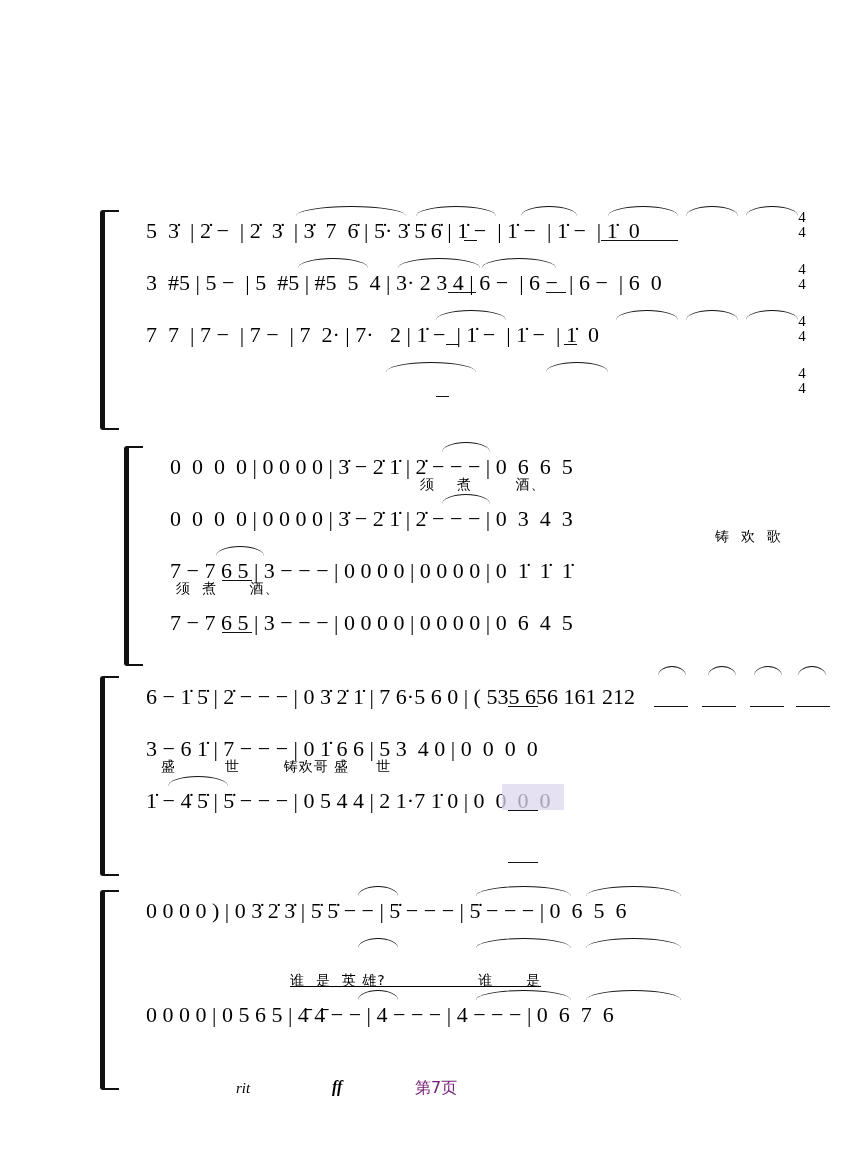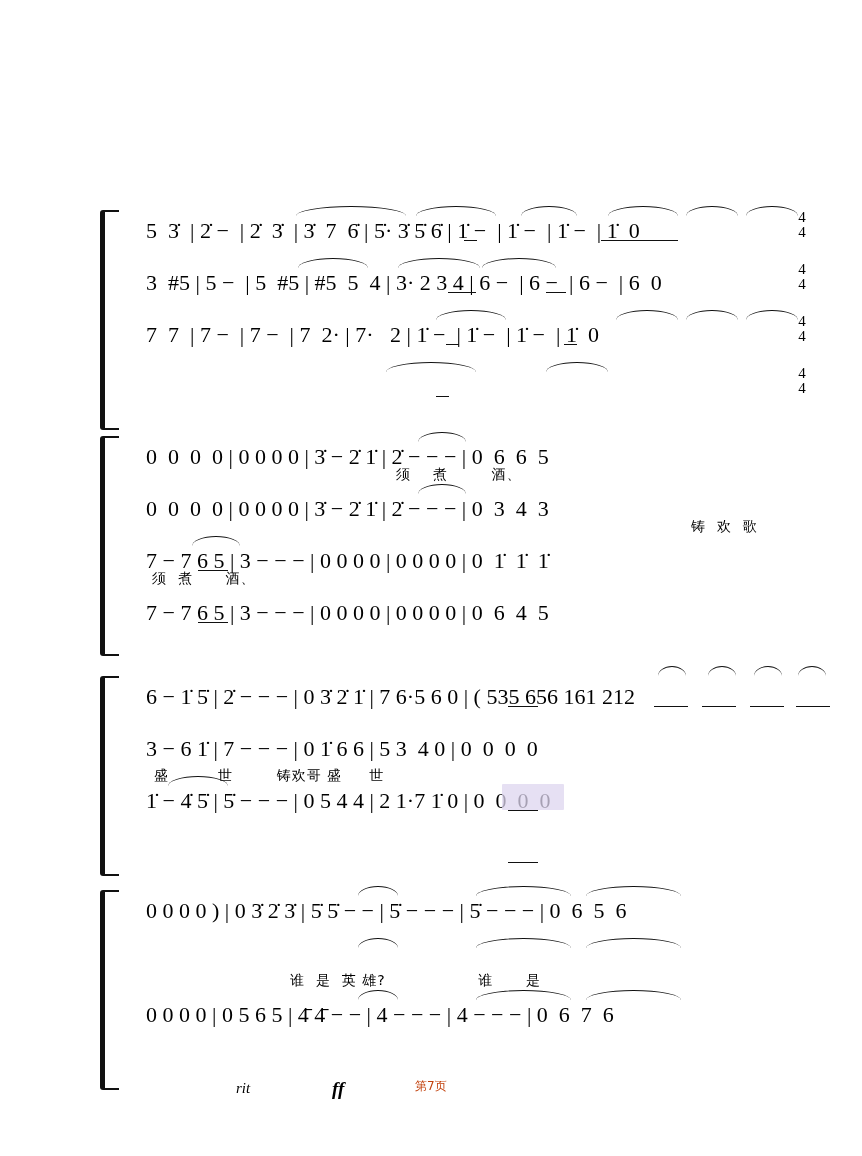--- a/index.html
+++ b/index.html
@@ -97,35 +97,35 @@
     font-size: 15px;
     line-height: 15px;
     text-align: center;
     width: 16px;
   }
   .meter .num { display:block; }
   .meter .den { display:block; border-top: 0px; }
   .pagebadge {
     position: absolute;
     font-family: "DejaVu Sans", sans-serif;
-    font-size: 12px;
-    color: #c2410c;
+    font-size: 16px;
+    color: #701a75;
   }
   .term {
     position: absolute;
     font-family: "Liberation Serif", serif;
     font-style: italic;
     font-size: 15px;
   }
   .dyn {
     position: absolute;
     font-family: "Liberation Serif", serif;
     font-style: italic;
     font-weight: bold;
-    font-size: 19px;
+    font-size: 16px;
   }
 </style>
 </head>
 <body>
 
 <div id="sheet">
 
   <div class="system" style="top:210px;height:216px;">
     <div class="brace"></div>
 
@@ -177,21 +177,21 @@
       <div class="slur" style="left:240px;top:-4px;width:90px;"></div>
       <div class="slur" style="left:400px;top:-4px;width:62px;"></div>
       <div class="beam" style="left:290px;top:30px;width:13px;"></div>
       <div class="meter" style="left:648px;top:0px;">
         <span class="num">4</span>
         <span class="den">4</span>
       </div>
     </div>
   </div>
 
-  <div class="system" style="top:436px;height:216px;">
+  <div class="system" style="top:446px;height:216px;margin-left:24px;">
     <div class="brace"></div>
 
     <div class="staff">
       <div class="notes">0  0  0  0 | 0 0 0 0 | 3̇ − 2̇ 1̇ | 2̇ − − − | 0  6  6  5</div>
       <div class="lyric" style="left:250px;">须    煮        酒、</div>
       <div class="slur" style="left:272px;top:-4px;width:48px;"></div>
     </div>
 
     <div class="staff">
       <div class="notes">0  0  0  0 | 0 0 0 0 | 3̇ − 2̇ 1̇ | 2̇ − − − | 0  3  4  3</div>
@@ -223,21 +223,21 @@
       <div class="slur" style="left:608px;top:-10px;width:28px;"></div>
       <div class="slur" style="left:652px;top:-10px;width:28px;"></div>
       <div class="beam" style="left:508px;top:30px;width:34px;"></div>
       <div class="beam" style="left:556px;top:30px;width:34px;"></div>
       <div class="beam" style="left:604px;top:30px;width:34px;"></div>
       <div class="beam" style="left:650px;top:30px;width:34px;"></div>
     </div>
 
     <div class="staff">
       <div class="notes">3 − 6 1̇ | 7 − − − | 0 1̇ 6 6 | 5 3  4 0 | 0  0  0  0</div>
-      <div class="lyric" style="left:8px;margin-top:9px;">盛         世        铸欢哥 盛     世</div>
+      <div class="lyric" style="left:15px;">盛         世        铸欢哥 盛     世</div>
     </div>
 
     <div class="staff">
       <div class="notes">1̇ − 4̇ 5̇ | 5̇ − − − | 0 5 4 4 | 2 1·7 1̇ 0 | 0  0  0  0</div>
       <div class="slur" style="left:22px;top:-4px;width:60px;"></div>
       <div class="boxhi" style="left:356px;top:4px;width:62px;height:26px;"></div>
       <div class="beam" style="left:362px;top:30px;width:30px;"></div>
     </div>
 
     <div class="staff">
@@ -249,21 +249,21 @@
     <div class="brace"></div>
 
     <div class="staff">
       <div class="notes">0 0 0 0 ) | 0 3̇ 2̇ 3̇ | 5̇ 5̇ − − | 5̇ − − − | 5̇ − − − | 0  6  5  6</div>
       <div class="slur" style="left:212px;top:-4px;width:40px;"></div>
       <div class="slur" style="left:330px;top:-4px;width:95px;"></div>
       <div class="slur" style="left:440px;top:-4px;width:95px;"></div>
     </div>
 
     <div class="staff">
-      <div class="lyric" style="left:144px;">谁  是  英 雄?                 谁      是</div>
+      <div class="lyric" style="left:144px;text-decoration:underline;">谁  是  英 雄?                 谁      是</div>
       <div class="slur" style="left:212px;top:-4px;width:40px;"></div>
       <div class="slur" style="left:330px;top:-4px;width:95px;"></div>
       <div class="slur" style="left:440px;top:-4px;width:95px;"></div>
     </div>
 
 
     <div class="staff">
       <div class="notes">0 0 0 0 | 0 5 6 5 | 4̄ 4̄ − − | 4 − − − | 4 − − − | 0  6  7  6</div>
       <div class="slur" style="left:212px;top:-4px;width:40px;"></div>
       <div class="slur" style="left:330px;top:-4px;width:95px;"></div>

